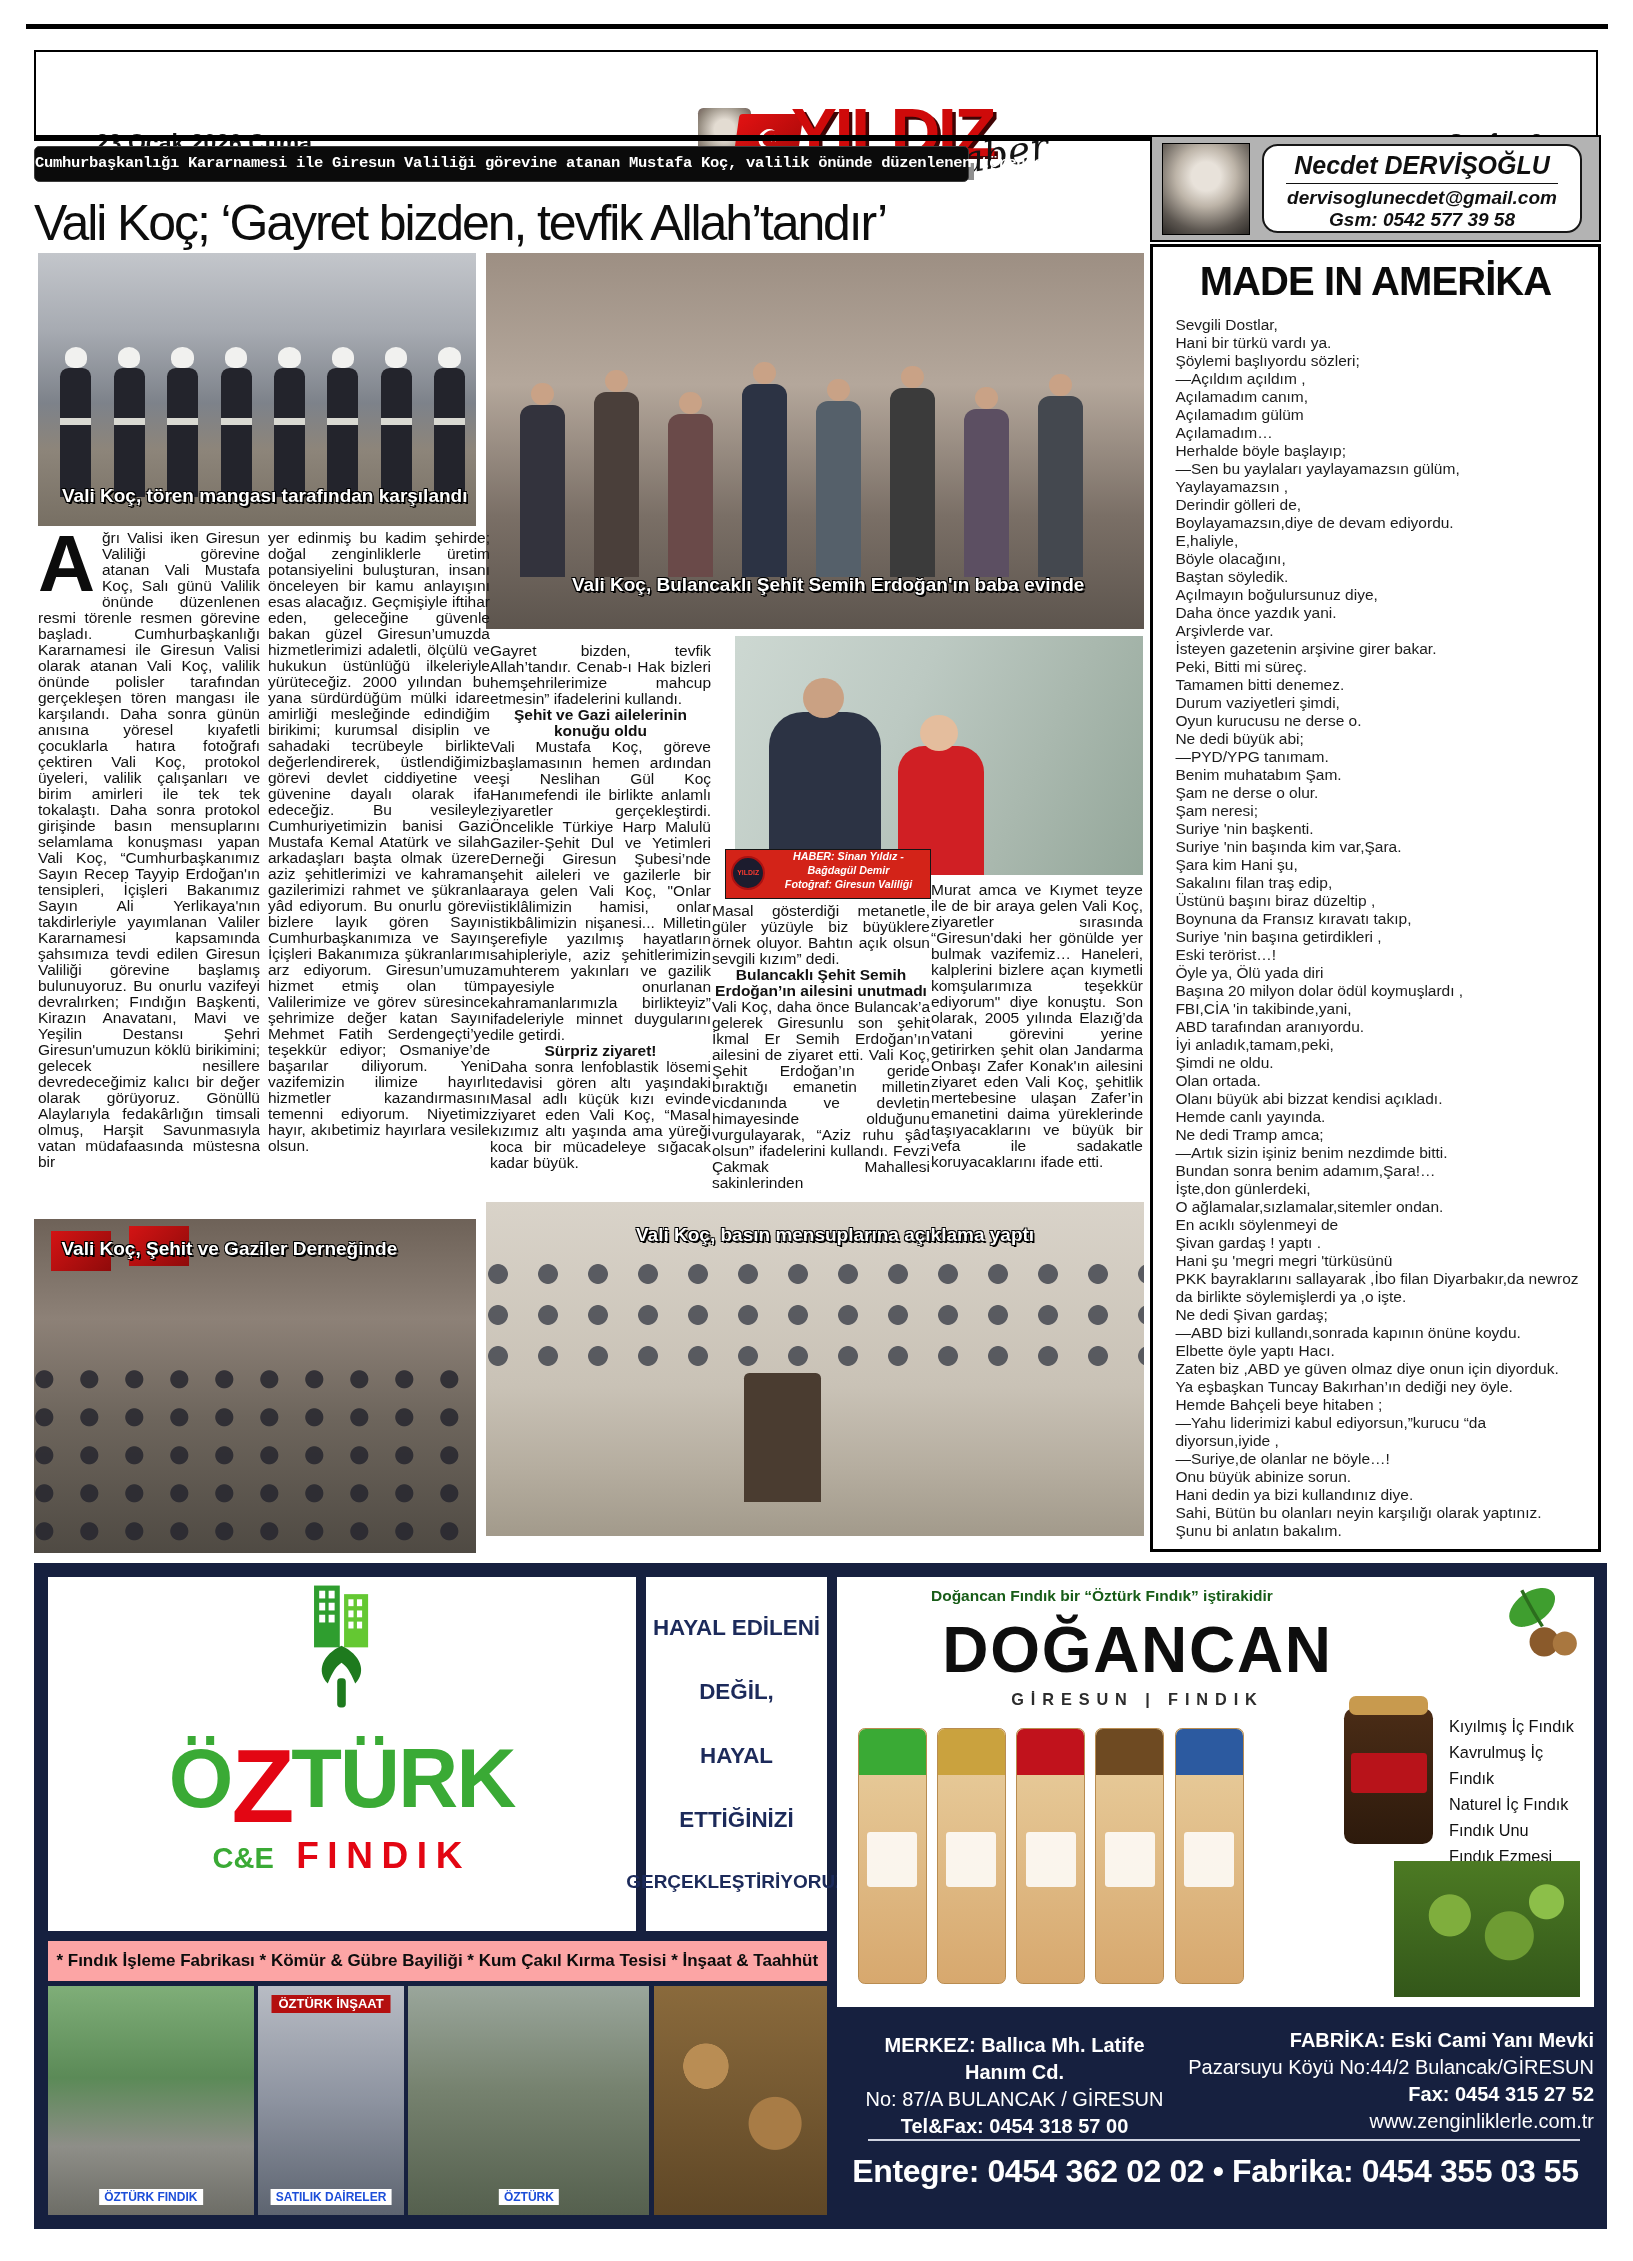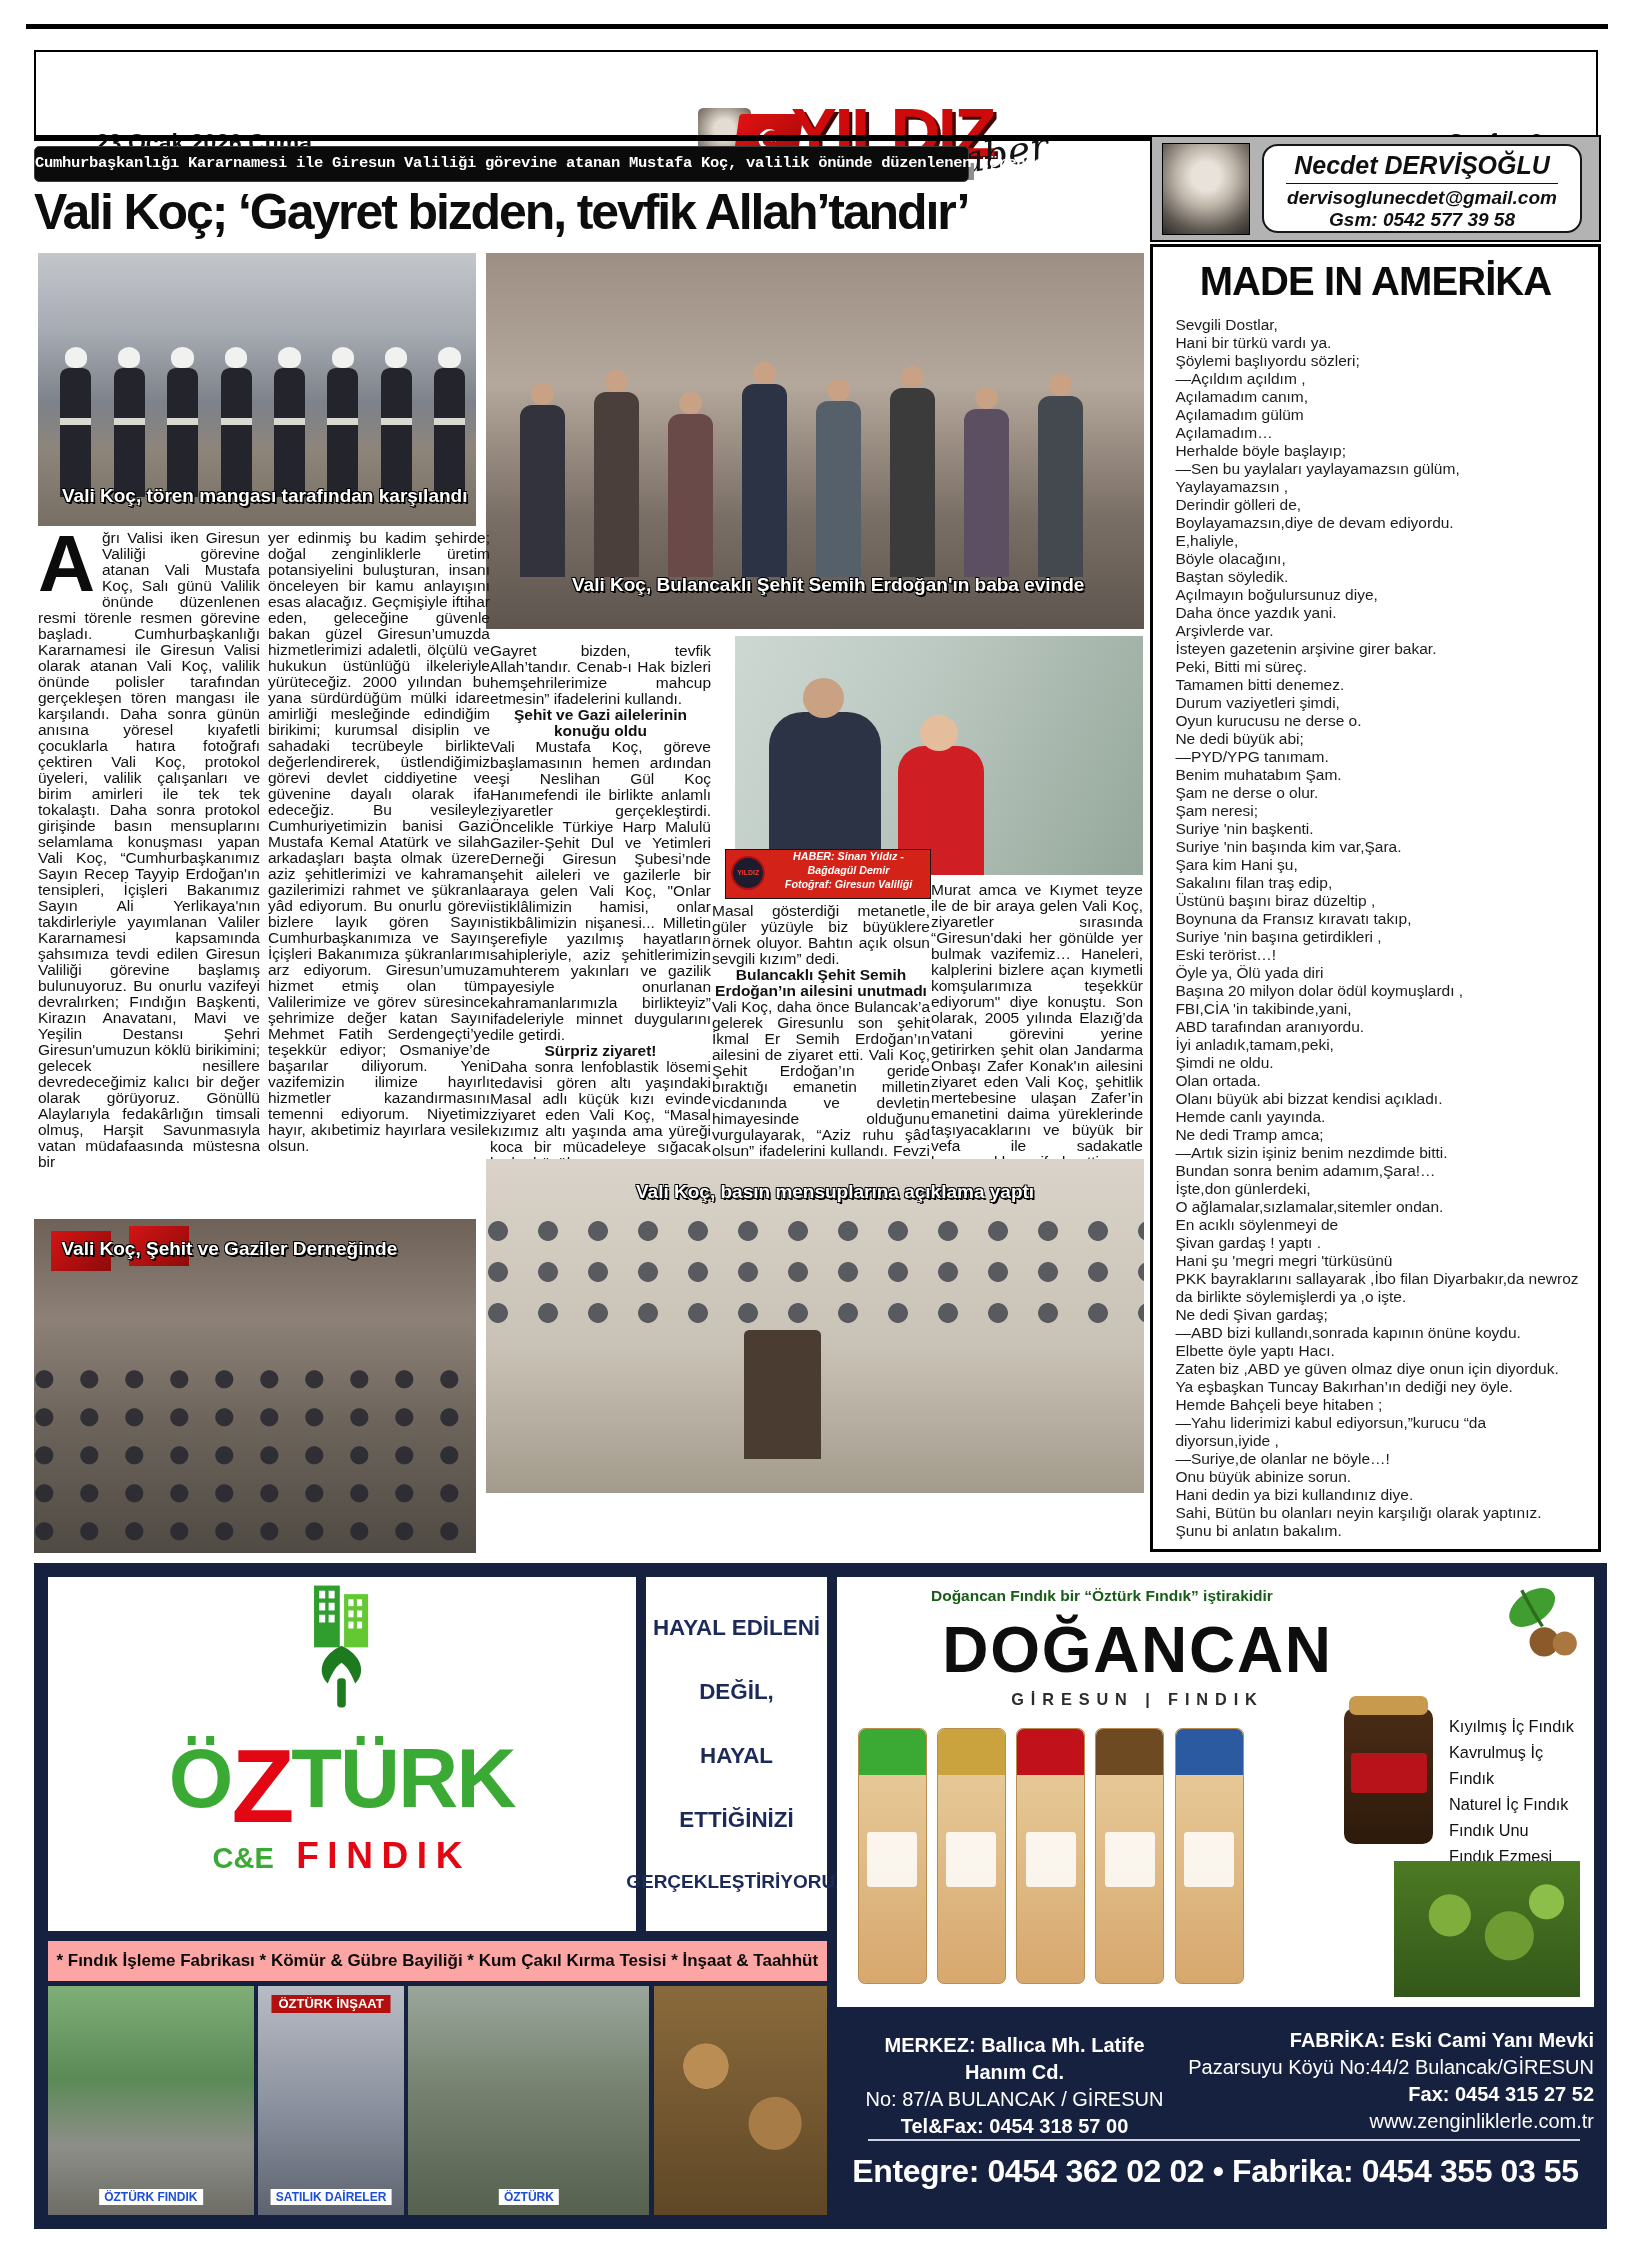--- a/index.html
+++ b/index.html
@@ -20,21 +20,21 @@
      text-shadow:3.4px 3.4px 0 #3f0404;}
   #logo-script{left:230px;top:29px;font-size:38px;font-style:italic;font-family:"DejaVu Serif",serif;
      color:#141414;transform:rotate(-10deg);}
   #logo-tagline{left:96px;top:58px;background:#8f8f8f;color:#fff;font-size:12px;padding:1.7px 8.6px;}
   #header-rule{left:34px;top:135px;width:1565px;height:6px;background:#000;}
   
   #banner{left:34px;top:146px;width:935px;height:36px;background:#0b0b0b;border-radius:5.2px;
      border:1.7px solid #3c3c3c;box-sizing:border-box;font-family:Liberation Mono, monospace;}
   #banner span{display:block;color:#fff;font-size:15.5px;font-weight:bold;line-height:33px;text-align:center;
      white-space:nowrap;letter-spacing:-0.3px;}
-  #headline{left:34px;top:183px;width:1113px;font-size:50px;font-weight:700;color:#0d0d0d;
+  #headline{left:34px;top:194px;width:1113px;font-size:50px;font-weight:400;color:#0d0d0d;
      letter-spacing:-2.1px;white-space:nowrap;}
   
   .photo{overflow:hidden;}
   .caption{position:absolute;color:#fff;font-weight:bold;font-size:19px;white-space:nowrap;
      text-shadow:1.7px 1.7px 0 #000,-0.9px -0.9px 0 #000,0.9px -0.9px 0 #000,-0.9px 0.9px 0 #000;}
   #photo1{left:38px;top:253px;width:438px;height:273px;
      background:linear-gradient(#c3c6cb 0%,#a7abb2 28%,#7d828a 55%,#8d857a 72%,#776f63 100%);}
   .police-row{position:absolute;left:22.4px;bottom:29px;display:flex;gap:22.4px;}
   .pol{width:31px;height:129px;background:#23242c;border-radius:8.6px 8.6px 0 0;position:relative;}
   .pol::before{content:"";position:absolute;top:-20.6px;left:4.3px;width:22.4px;height:20.6px;background:#f1f1ef;
@@ -63,21 +63,21 @@
      line-height:29px;}
   .credit-line{margin-left:45px;width:155px;color:#fff;font-size:10.7px;font-weight:bold;font-style:italic;
      text-align:center;line-height:13.8px;}
   #credit-bar .credit-line:first-of-type{margin-top:6.9px;border-bottom:0.9px solid #7e0d08;padding-bottom:2.6px;}
   #photo4{left:34px;top:1219px;width:442px;height:334px;
      background:linear-gradient(#6e6258 0%,#8d8177 30%,#6d655c 60%,#4f4a43 100%);}
   .flag{position:absolute;width:60px;height:40px;background:linear-gradient(135deg,#d41414,#8f0a0a);}
   .crowd{position:absolute;left:0;right:0;bottom:0;height:55%;
      background-image:radial-gradient(circle at 10.3px 10.3px,#26262e 8.6px,transparent 9.5px);
      background-size:45px 38px;opacity:.85;}
-  #photo5{left:486px;top:1159px;width:658px;height:334px;
+  #photo5{left:486px;top:1202px;width:658px;height:334px;
      background:linear-gradient(#d9d3c9 0%,#c9c2b6 55%,#b5ad9f 80%,#a29a8b 100%);}
   .podium{position:absolute;left:258px;bottom:34px;width:77px;height:129px;background:#4a3c30;
      border-radius:5.2px 5.2px 0 0;}
   .crowd-light{position:absolute;left:0;right:0;top:60px;height:120px;
      background-image:radial-gradient(circle at 12px 12px,#3b3f49 9.5px,transparent 10.3px);
      background-size:50px 41px;opacity:.8;}
   
   .col{font-size:15.5px;line-height:16px;text-align:justify;color:#111;overflow:hidden;}
   .col .sub{font-weight:bold;text-align:center;display:block;}
   #col1{left:38px;top:530px;width:222px;height:688px;}

